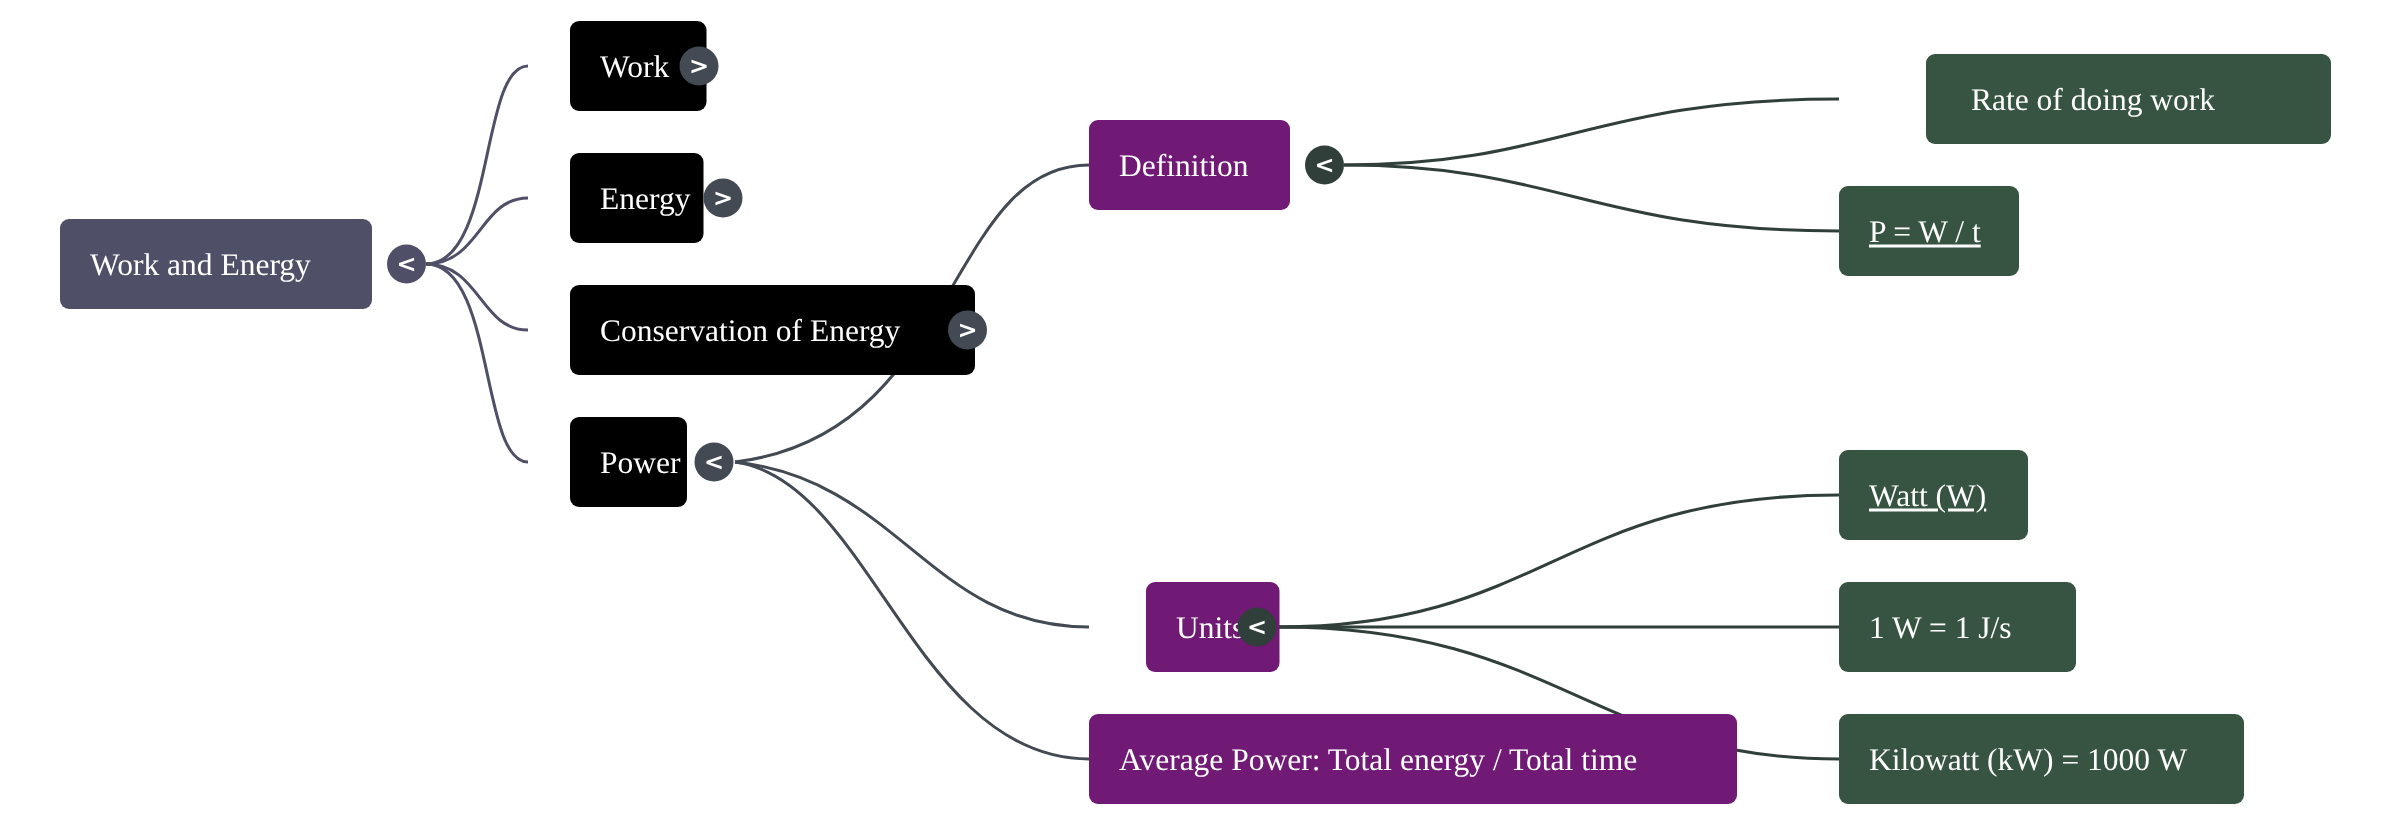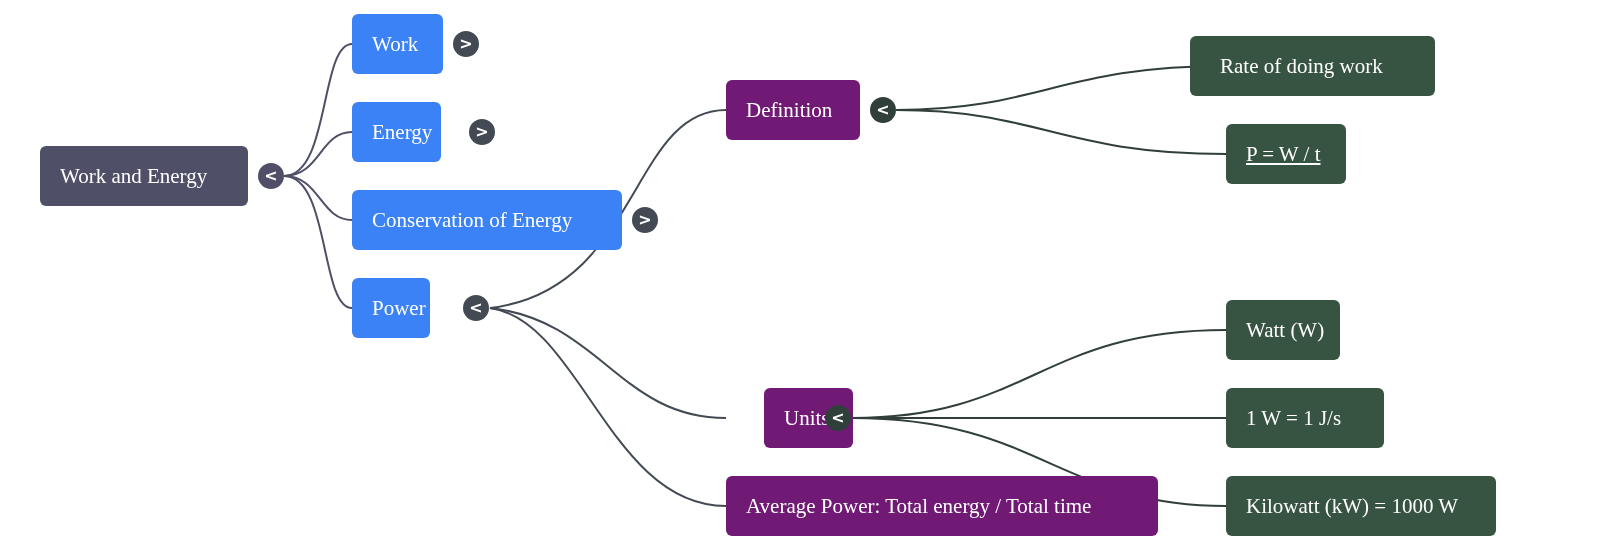--- a/index.html
+++ b/index.html
@@ -4,21 +4,21 @@
 <style>
   html, body { margin:0; padding:0; background:#ffffff; }
   body { width:1600px; height:559px; position:relative; overflow:hidden;
          font-family:"Liberation Serif", "DejaVu Serif", serif; }
   #edges { position:absolute; left:0; top:0; width:1600px; height:559px; }
   #edges path { fill:none; stroke-width:2; }
   .node { position:absolute; box-sizing:border-box; border-radius:6px; color:#ffffff;
           font-size:21px; line-height:60px; height:60px; padding:0 20px; white-space:nowrap;
           cursor:pointer; }
   .n-root { background:#4f5067; }
-  .n-l1 { background:#3b82f6; }
+  .n-l1 { background:#000000;margin-left:28px; }
   .n-l2 { background:#701a75; }
   .n-leaf { background:#375442; }
   .toggle { position:absolute; width:26px; height:26px; border-radius:50%; color:#fff;
             font-family:"DejaVu Sans", sans-serif; font-size:16px; font-weight:bold;
             line-height:26px; text-align:center; cursor:pointer; }
   .t-root { background:#4f5067; }
   .t-l1 { background:#434a53; }
   .t-l2 { background:#313f3b; }
 </style>
 </head>
@@ -75,28 +75,28 @@
 
 <div class="node n-l2" style="left:764px; top:388px; width:89px;">
   <span>Units</span>
 </div>
 <div class="toggle t-l2" style="left:825px; top:405px;">&lt;</div>
 
 <div class="node n-l2" style="left:726px; top:476px; width:432px;">
   <span>Average Power: Total energy / Total time</span>
 </div>
 
-<div class="node n-leaf" style="left:1190px; top:36px; width:245px;padding-left:30px;">
+<div class="node n-leaf" style="left:1284px; top:36px; width:270px;padding-left:30px;">
   <span>Rate of doing work</span>
 </div>
 <div class="node n-leaf" style="left:1226px; top:124px; width:120px;text-decoration:underline;">
   <span>P = W / t</span>
 </div>
 
-<div class="node n-leaf" style="left:1226px; top:300px; width:114px;">
+<div class="node n-leaf" style="left:1226px; top:300px; width:126px;text-decoration:underline;">
   <span>Watt (W)</span>
 </div>
 <div class="node n-leaf" style="left:1226px; top:388px; width:158px;">
   <span>1 W = 1 J/s</span>
 </div>
 <div class="node n-leaf" style="left:1226px; top:476px; width:270px;">
   <span>Kilowatt (kW) = 1000 W</span>
 </div>
 
 </body></html>

